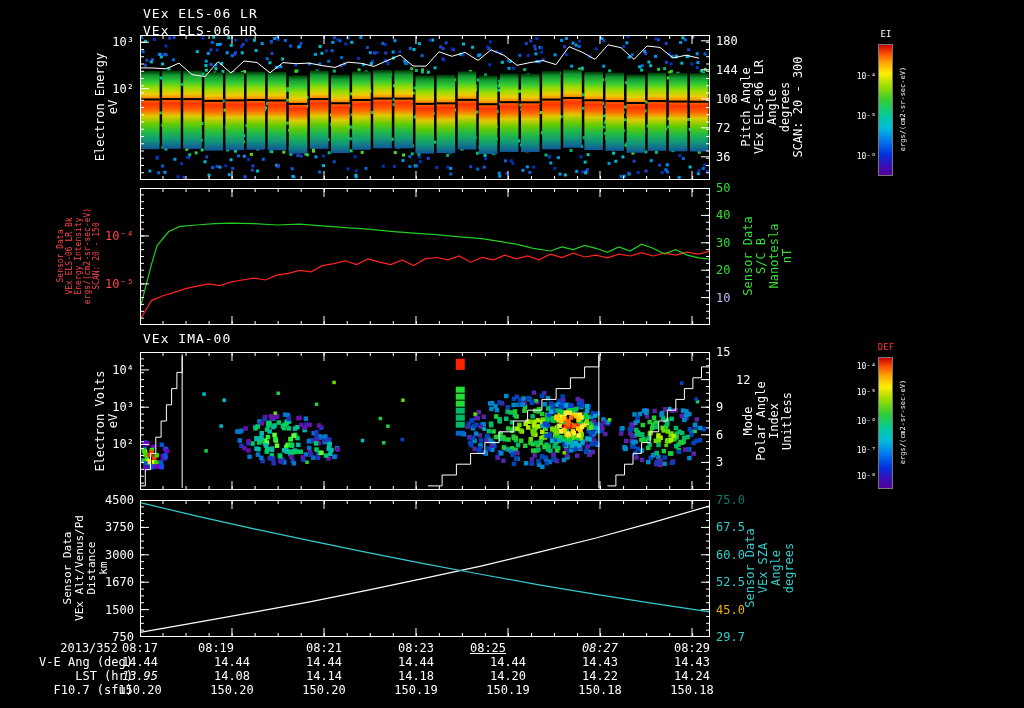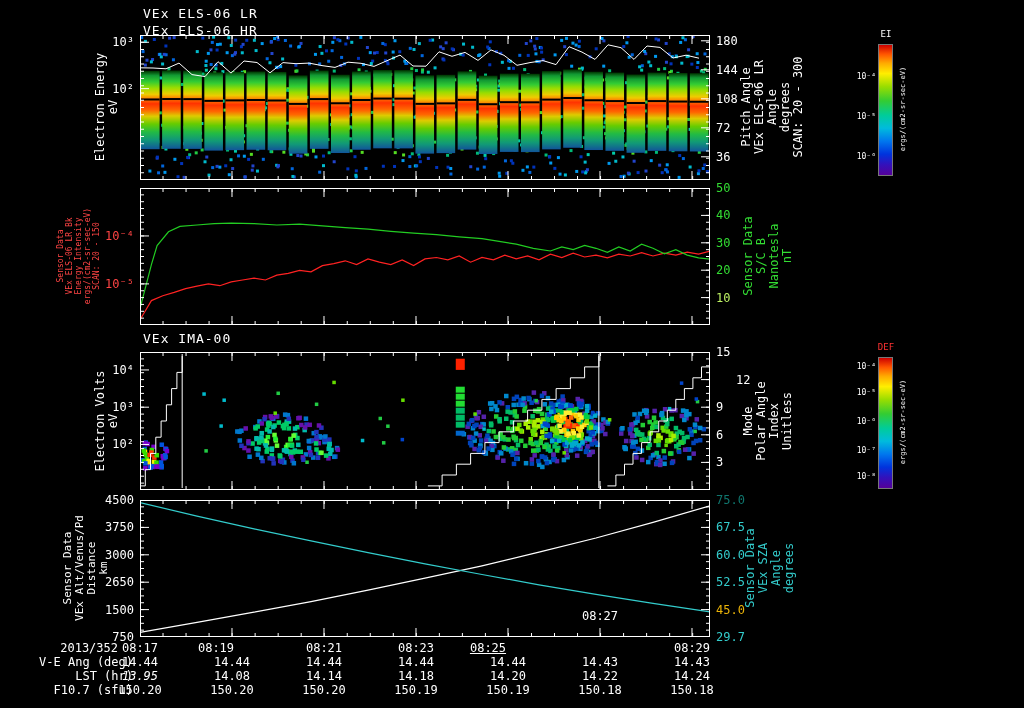--- a/index.html
+++ b/index.html
@@ -2295,33 +2295,33 @@
     <div class="ticklabel" style="top: 62.8px; left: 716px;">144</div>
     <div class="ticklabel" style="top: 91.8px; left: 716px;">108</div>
     <div class="ticklabel" style="top: 120.8px; left: 716px;">72</div>
     <div class="ticklabel" style="top: 149.8px; left: 716px;">36</div>
     <div class="ticklabel tl-left" style="top: 228.95px; left: 82px; color: rgb(255, 68, 68);">10⁻⁴</div>
     <div class="ticklabel tl-left" style="top: 276.9px; left: 82px; color: rgb(255, 68, 68);">10⁻⁵</div>
     <div class="ticklabel" style="top: 181px; left: 716px; color: rgb(51, 221, 51);">50</div>
     <div class="ticklabel" style="top: 208.4px; left: 716px; color: rgb(51, 221, 51);">40</div>
     <div class="ticklabel" style="top: 235.8px; left: 716px; color: rgb(51, 221, 51);">30</div>
     <div class="ticklabel" style="top: 263.2px; left: 716px; color: rgb(51, 221, 51);">20</div>
-    <div class="ticklabel" style="top: 290.6px; left: 716px; color: #bef264;">10</div>
+    <div class="ticklabel" style="top: 290.6px; left: 716px; color: #c4b5fd;">10</div>
     <div class="ticklabel tl-left" style="top: 362.94px; left: 82px;">10⁴</div>
     <div class="ticklabel tl-left" style="top: 400.2px; left: 82px;">10³</div>
     <div class="ticklabel tl-left" style="top: 437.46px; left: 82px;">10²</div>
     <div class="ticklabel" style="top: 345px; left: 716px;">15</div>
     <div class="ticklabel" style="top: 372.6px; left: 716px; margin-left: 20px;">12</div>
     <div class="ticklabel" style="top: 400.2px; left: 716px;">9</div>
     <div class="ticklabel" style="top: 427.8px; left: 716px;">6</div>
     <div class="ticklabel" style="top: 455.4px; left: 716px;">3</div>
     <div class="ticklabel tl-left" style="top: 493px; left: 82px;">4500</div>
     <div class="ticklabel tl-left" style="top: 520.4px; left: 82px; text-align: right;">3750</div>
     <div class="ticklabel tl-left" style="top: 547.8px; left: 82px;">3000</div>
-    <div class="ticklabel tl-left" style="top: 575.2px; left: 82px;">2650</div>
+    <div class="ticklabel tl-left" style="top: 575.2px; left: 82px;">1670</div>
     <div class="ticklabel tl-left" style="top: 602.6px; left: 82px;">1500</div>
     <div class="ticklabel tl-left" style="top: 630px; left: 82px;">750</div>
     <div class="ticklabel" style="top: 493px; left: 716px; color: #0f766e;">75.0</div>
     <div class="ticklabel" style="top: 520.4px; left: 716px; color: rgb(51, 204, 204);">67.5</div>
     <div class="ticklabel" style="top: 547.8px; left: 716px; color: rgb(51, 204, 204);">60.0</div>
     <div class="ticklabel" style="top: 575.2px; left: 716px; color: rgb(51, 204, 204);">52.5</div>
     <div class="ticklabel" style="top: 602.6px; left: 716px; color: #eab308;">45.0</div>
     <div class="ticklabel" style="top: 630px; left: 716px; color: rgb(51, 204, 204);">29.7</div>
     <div class="cblabel" style="left: 836px; top: 71.5px;">10⁻⁴</div>
     <div class="cblabel" style="left: 836px; top: 111.8px;">10⁻⁵</div>
@@ -2330,21 +2330,21 @@
     <div class="cblabel" style="left: 836px; top: 388.4px;">10⁻⁵</div>
     <div class="cblabel" style="left: 836px; top: 417px;">10⁻⁶</div>
     <div class="cblabel" style="left: 836px; top: 445.6px;">10⁻⁷</div>
     <div class="cblabel" style="left: 836px; top: 471.6px;">10⁻⁸</div>
     <div class="rowlabel" style="left: 8px; top: 641px;">2013/352</div>
     <div class="cell" style="left: 140px; top: 641px;">08:17</div>
     <div class="cell" style="left: 216px; top: 641px;">08:19</div>
     <div class="cell" style="left: 324px; top: 641px;">08:21</div>
     <div class="cell" style="left: 416px; top: 641px;">08:23</div>
     <div class="cell" style="left: 488px; top: 641px; text-decoration: underline;">08:25</div>
-    <div class="cell" style="left: 600px; top: 609px;">08:27</div>
+    <div class="cell" style="left: 600px; top: 641px; font-style: italic;">08:27</div>
     <div class="cell" style="left: 692px; top: 641px;">08:29</div>
     <div class="rowlabel" style="left: 23px; top: 655px;">V-E Ang (deg)</div>
     <div class="cell" style="left: 140px; top: 655px;">14.44</div>
     <div class="cell" style="left: 232px; top: 655px;">14.44</div>
     <div class="cell" style="left: 324px; top: 655px;">14.44</div>
     <div class="cell" style="left: 416px; top: 655px;">14.44</div>
     <div class="cell" style="left: 508px; top: 655px;">14.44</div>
     <div class="cell" style="left: 600px; top: 655px;">14.43</div>
     <div class="cell" style="left: 692px; top: 655px;">14.43</div>
     <div class="rowlabel" style="left: 23px; top: 669px;">LST (hr)</div>

